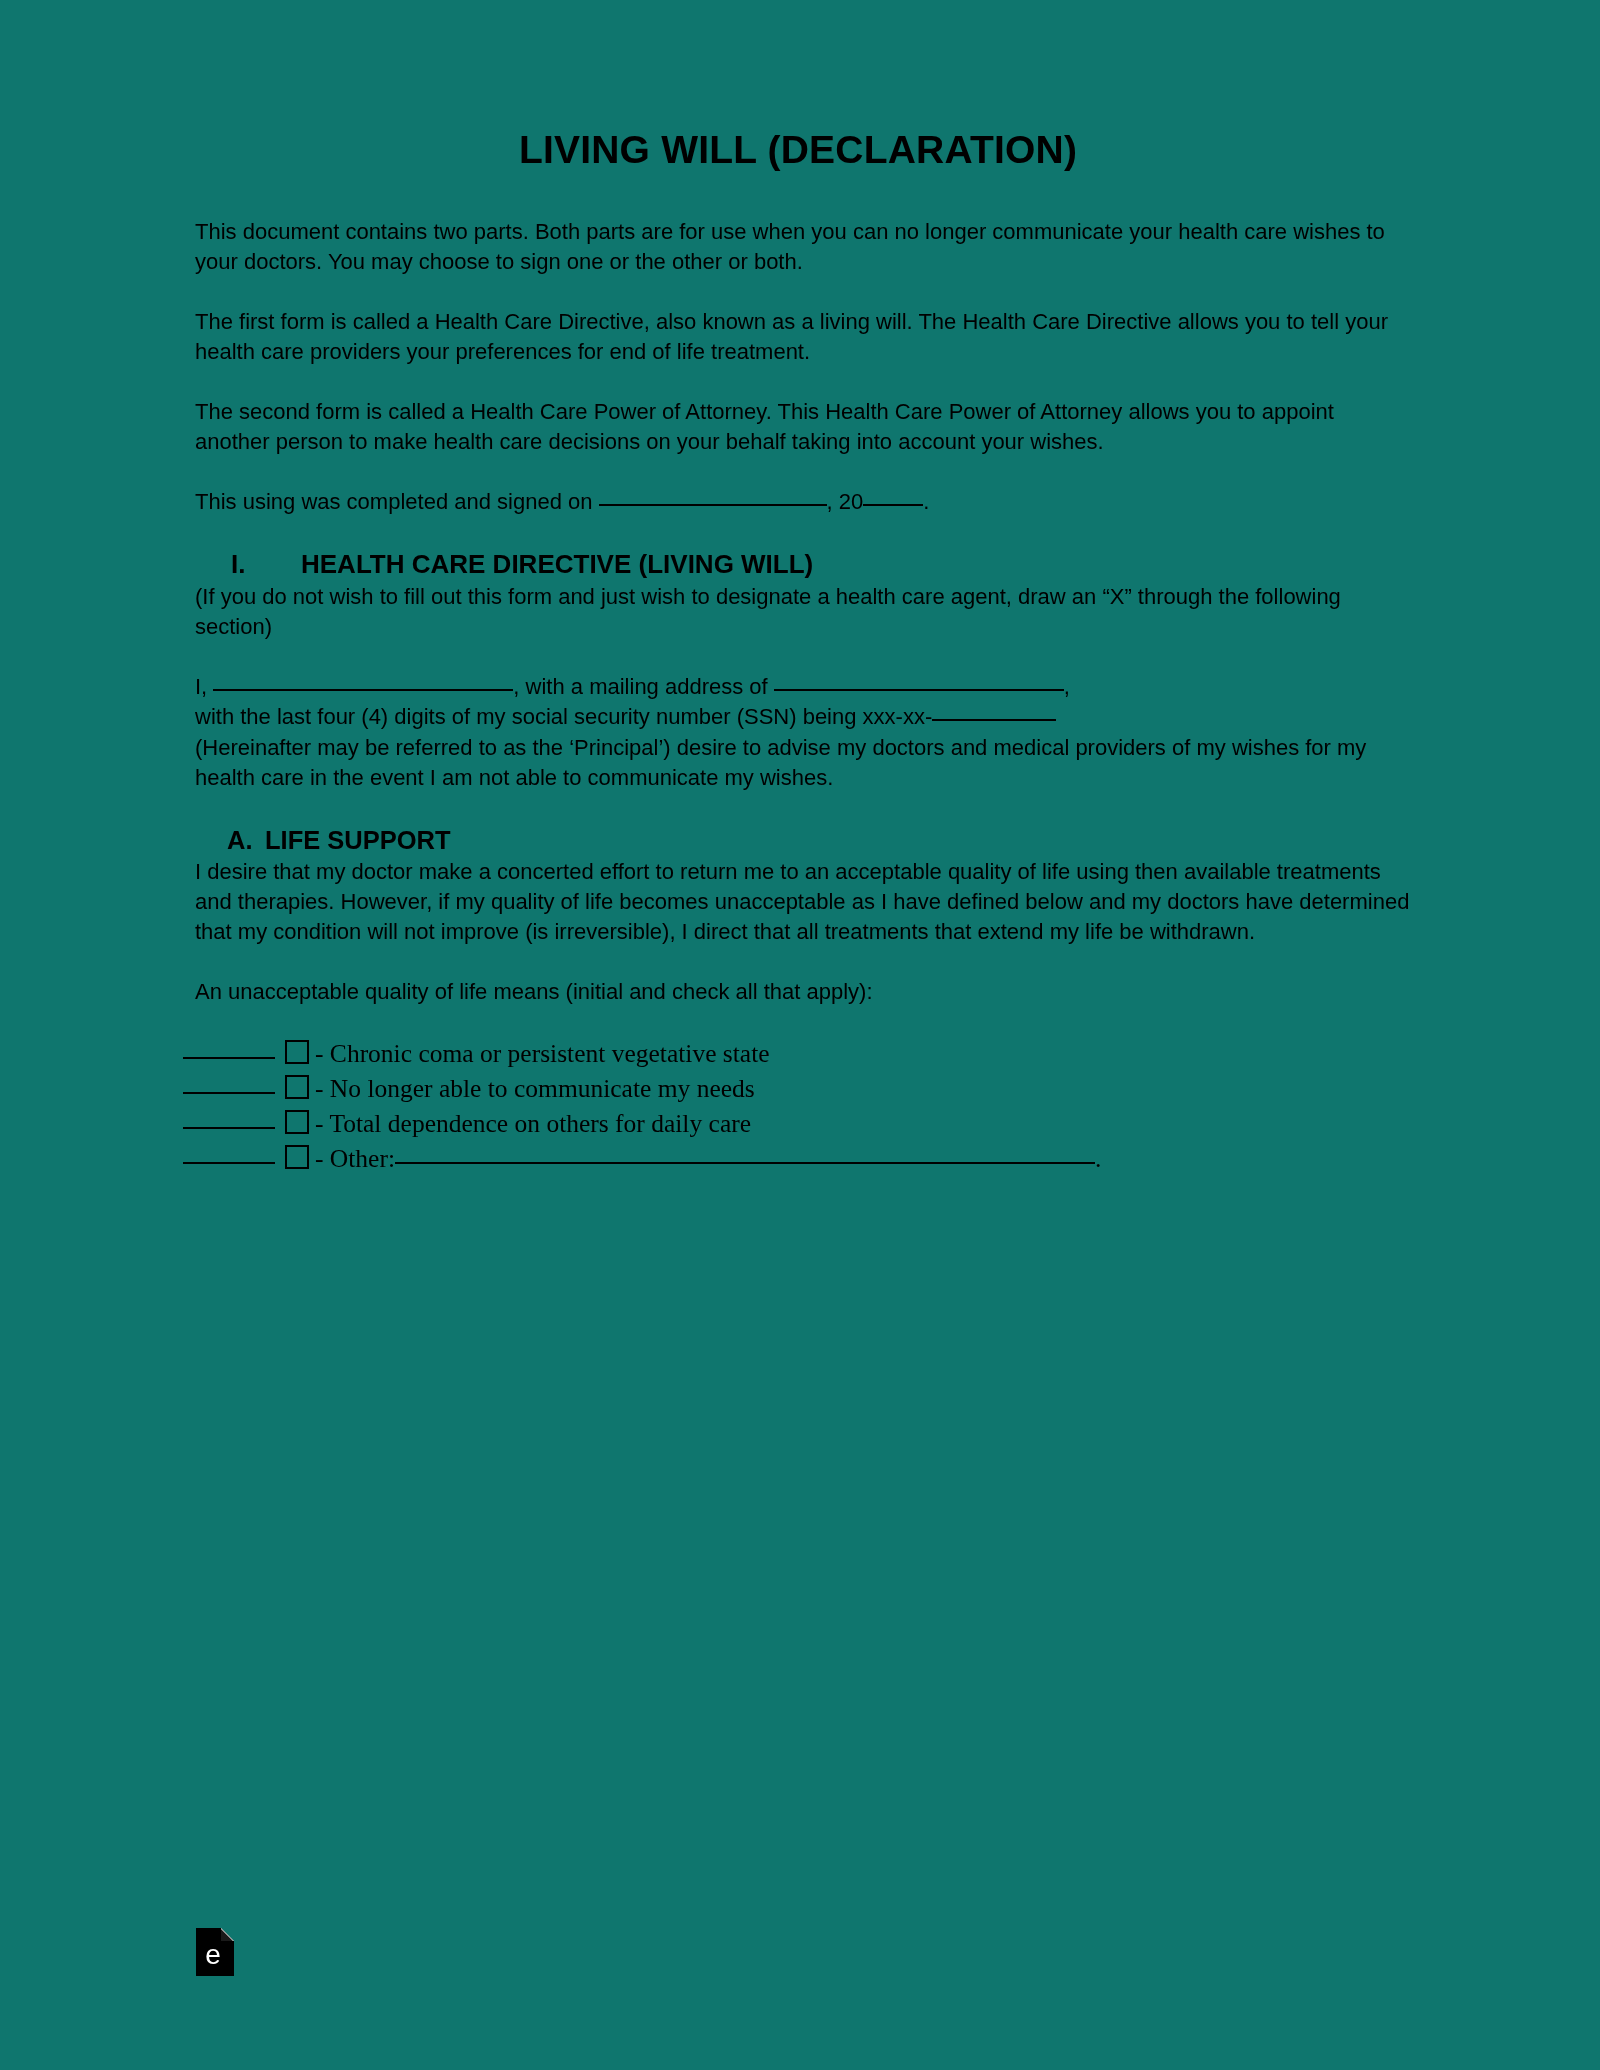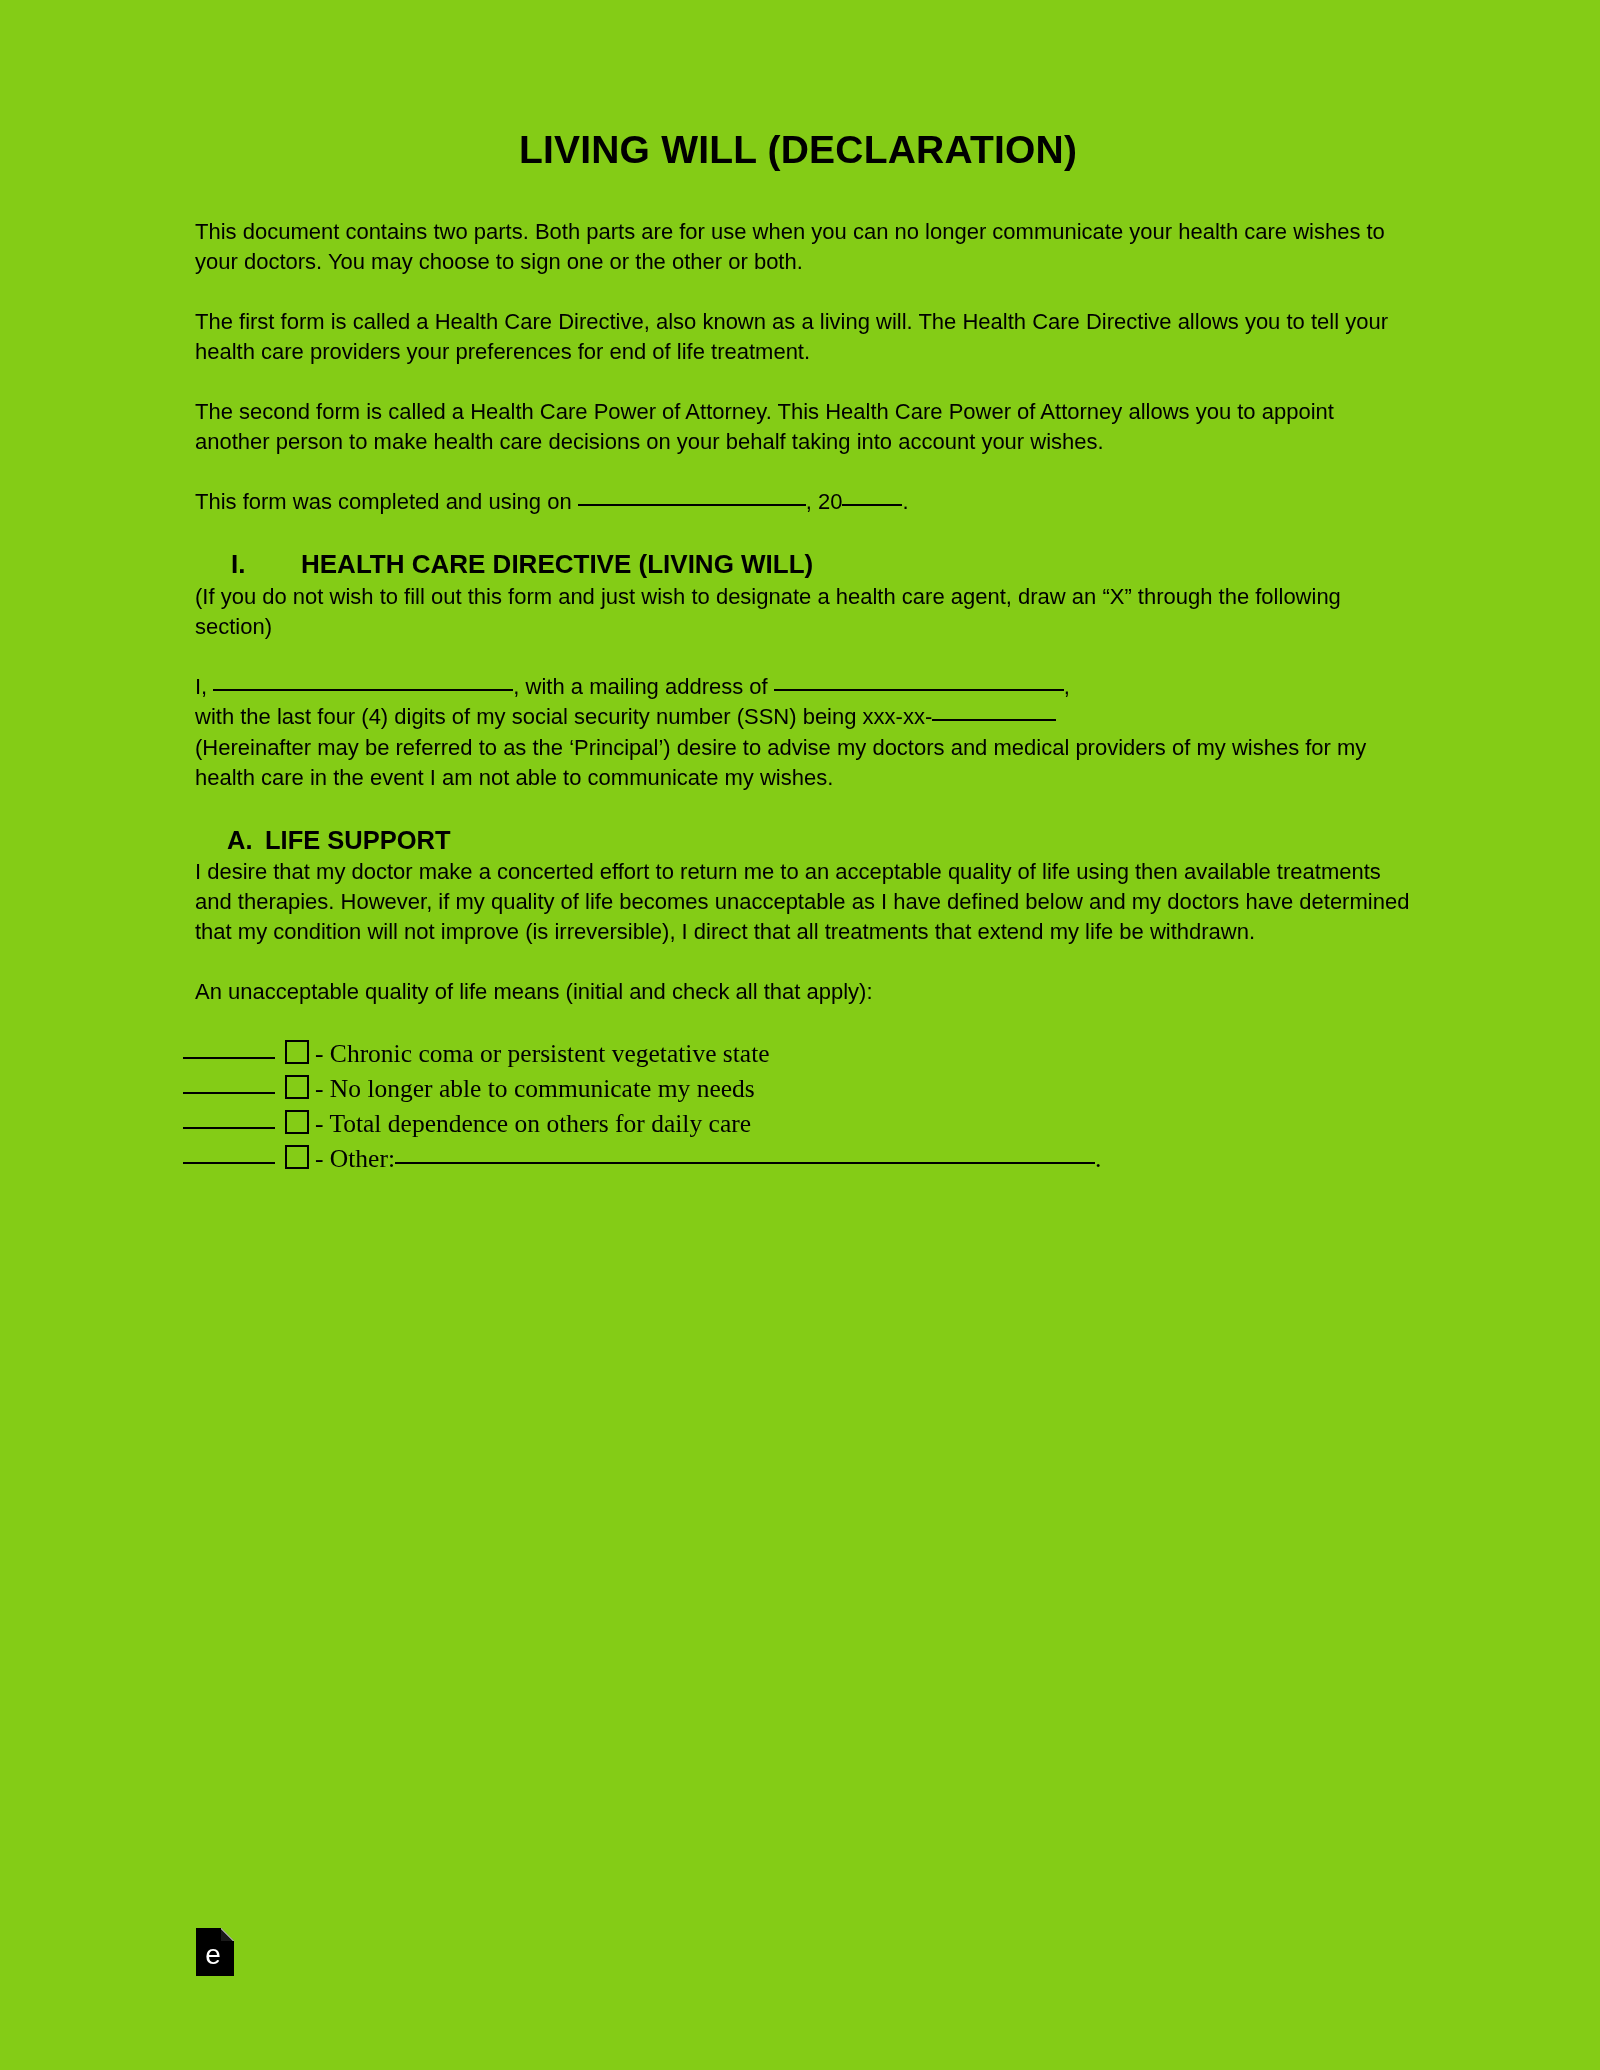--- a/index.html
+++ b/index.html
@@ -13,21 +13,21 @@
     position: relative;
     font-family: "Liberation Sans", sans-serif;
     color: #000000;
     overflow: hidden;
   }
   .page {
     position: absolute;
     left: 0; top: 0;
     width: 1600px;
     height: 2070px;
-    background: #84cc16;
+    background: #0f766e;
   }
   .content {
     position: absolute;
     left: 183px;
     top: 128px;
     width: 1230px;
   }
   .doc-title {
     font-size: 39px;
     font-weight: bold;
@@ -120,21 +120,21 @@
 
     <h1 class="doc-title">LIVING WILL (DECLARATION)</h1>
 
     <p class="para">This document contains two parts. Both parts are for use when you can no longer communicate your health care wishes to your doctors. You may choose to sign one or the other or both.</p>
 
     <p class="para">The first form is called a Health Care Directive, also known as a living will.  The Health Care Directive allows you to tell your health care providers your preferences for end of life treatment.</p>
 
     <p class="para">The second form is called a Health Care Power of Attorney. This Health Care Power of Attorney allows you to appoint another person to make health care decisions on your behalf taking into account your wishes.</p>
 
     <p class="para">
-      <span>This form was completed and using on </span><span class="blank w-date"></span><span>, 20</span><span class="blank w-year"></span><span>.</span>
+      <span>This using was completed and signed on </span><span class="blank w-date"></span><span>, 20</span><span class="blank w-year"></span><span>.</span>
     </p>
 
     <p class="section-heading">
       <span class="numeral">I.</span><span>HEALTH CARE DIRECTIVE (LIVING WILL)</span>
     </p>
 
     <p class="para tight">(If you do not wish to fill out this form and just wish to designate a health care agent, draw an “X” through the following section)</p>
 
     <div class="spacer-md"></div>
 

